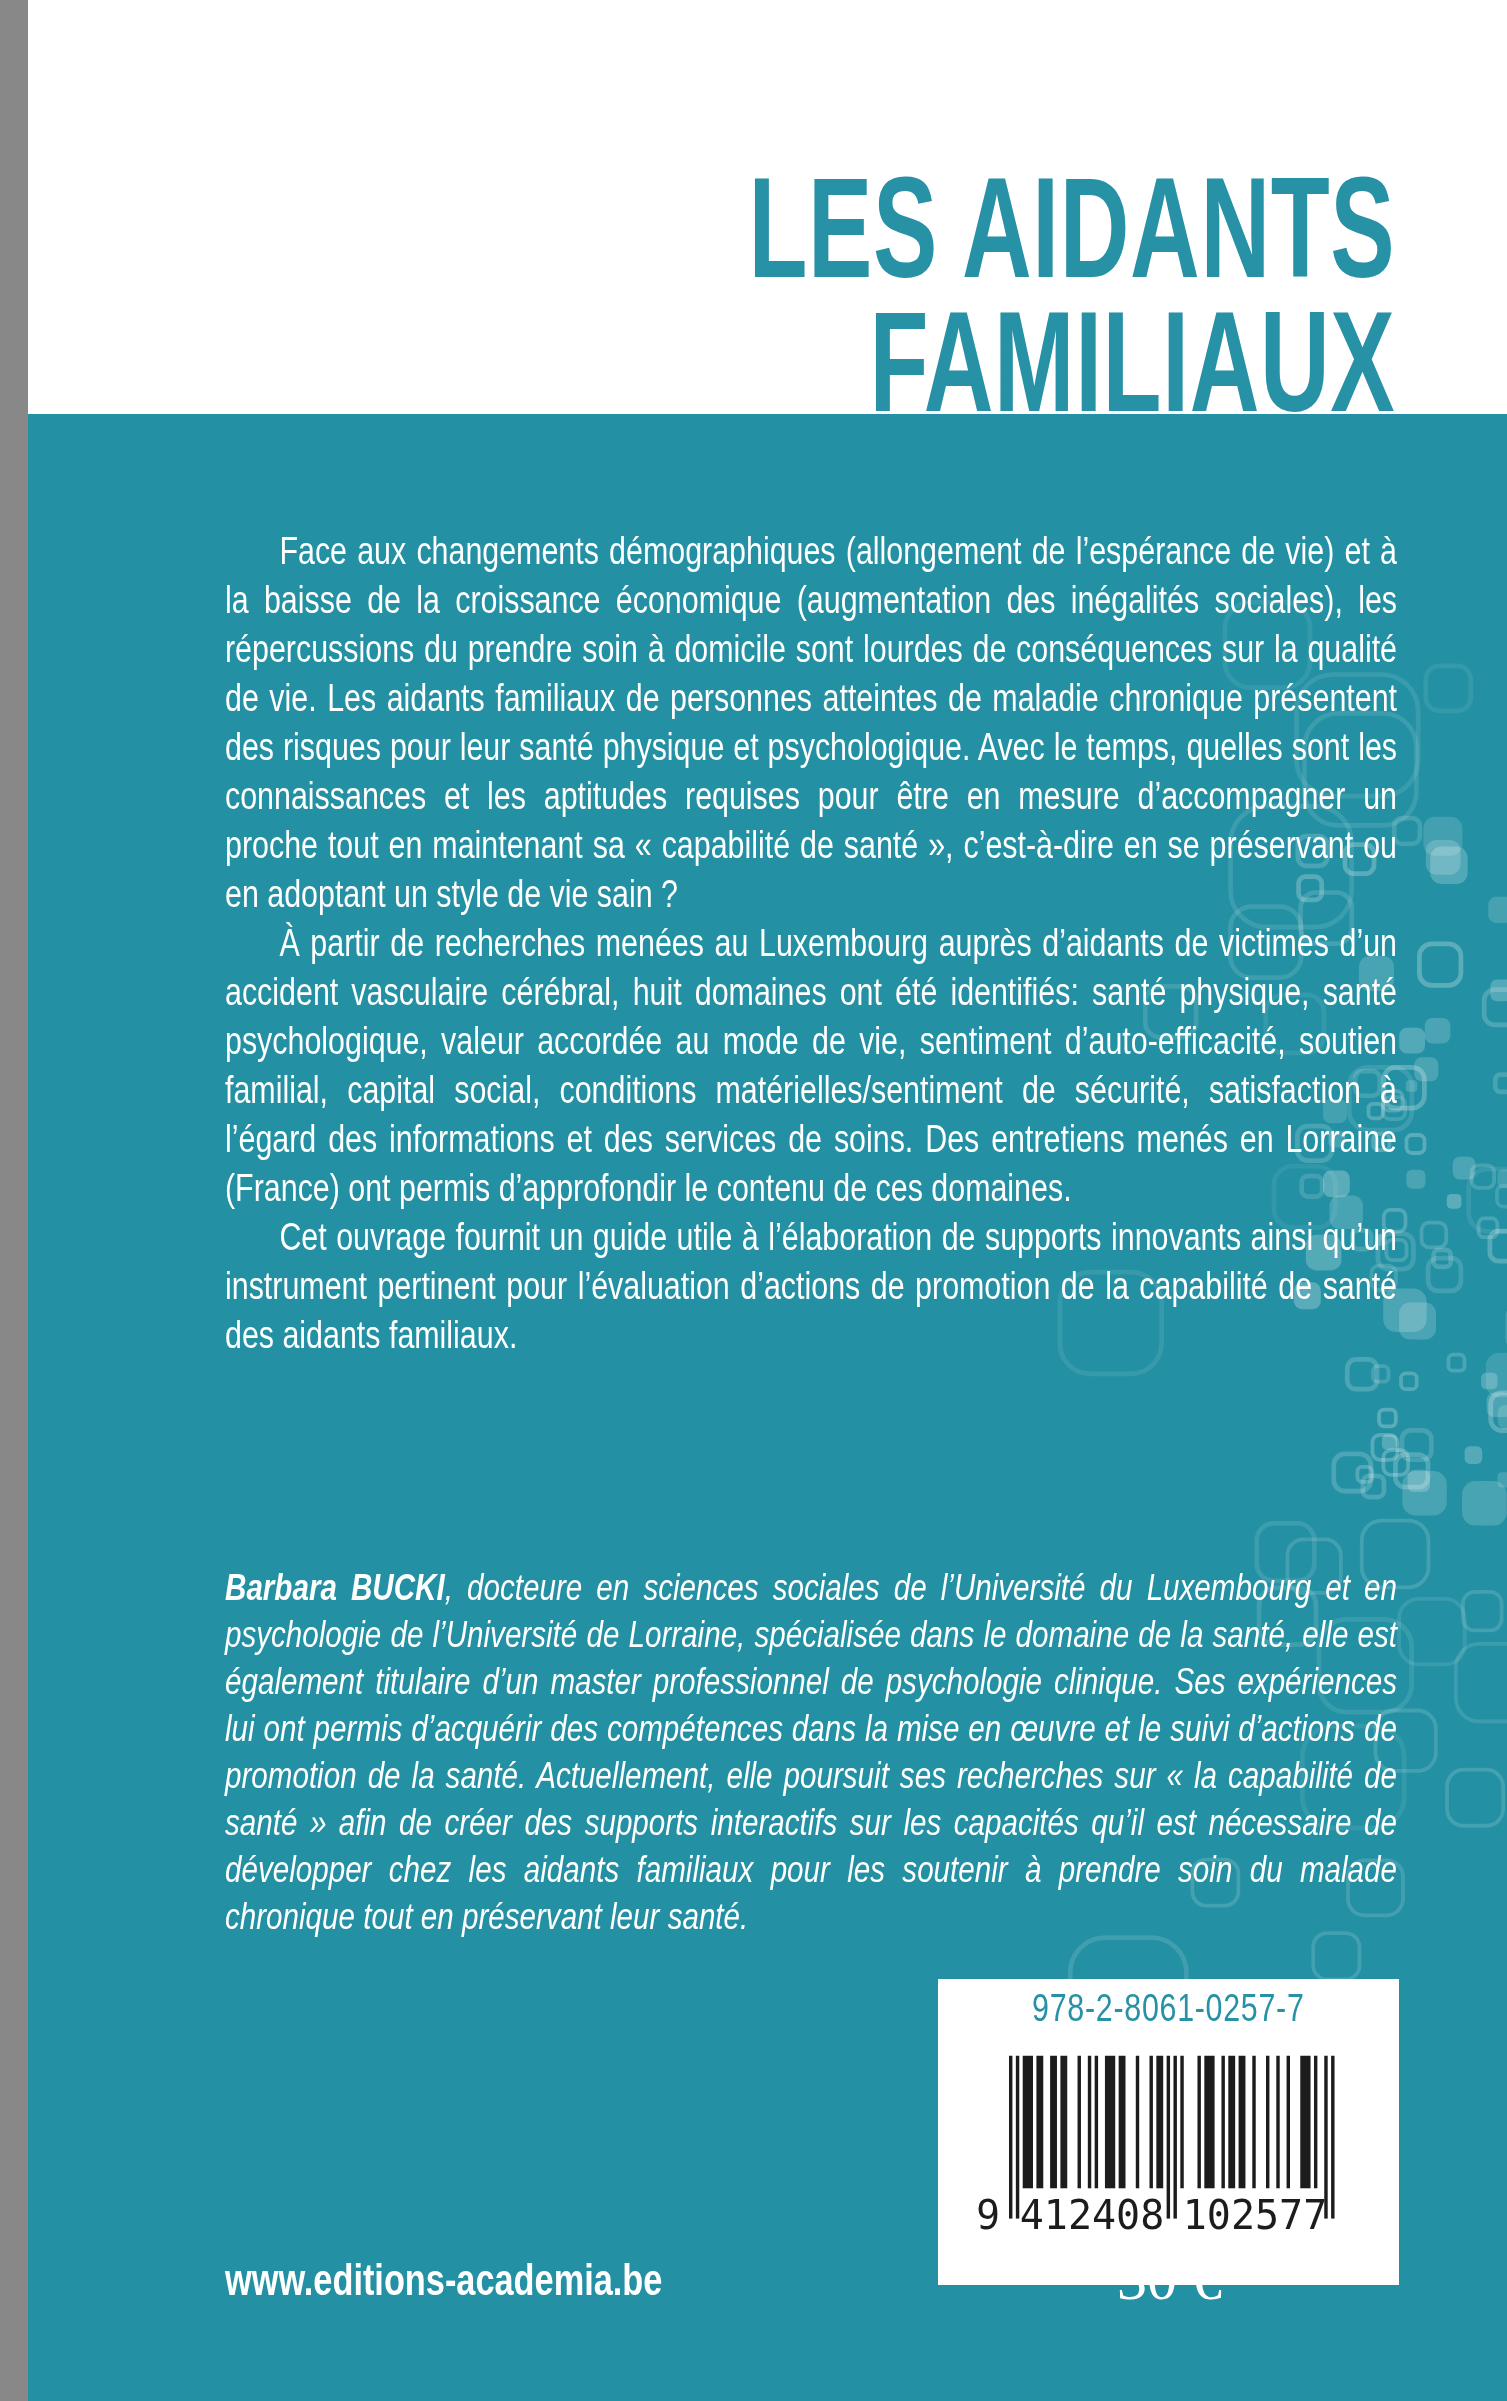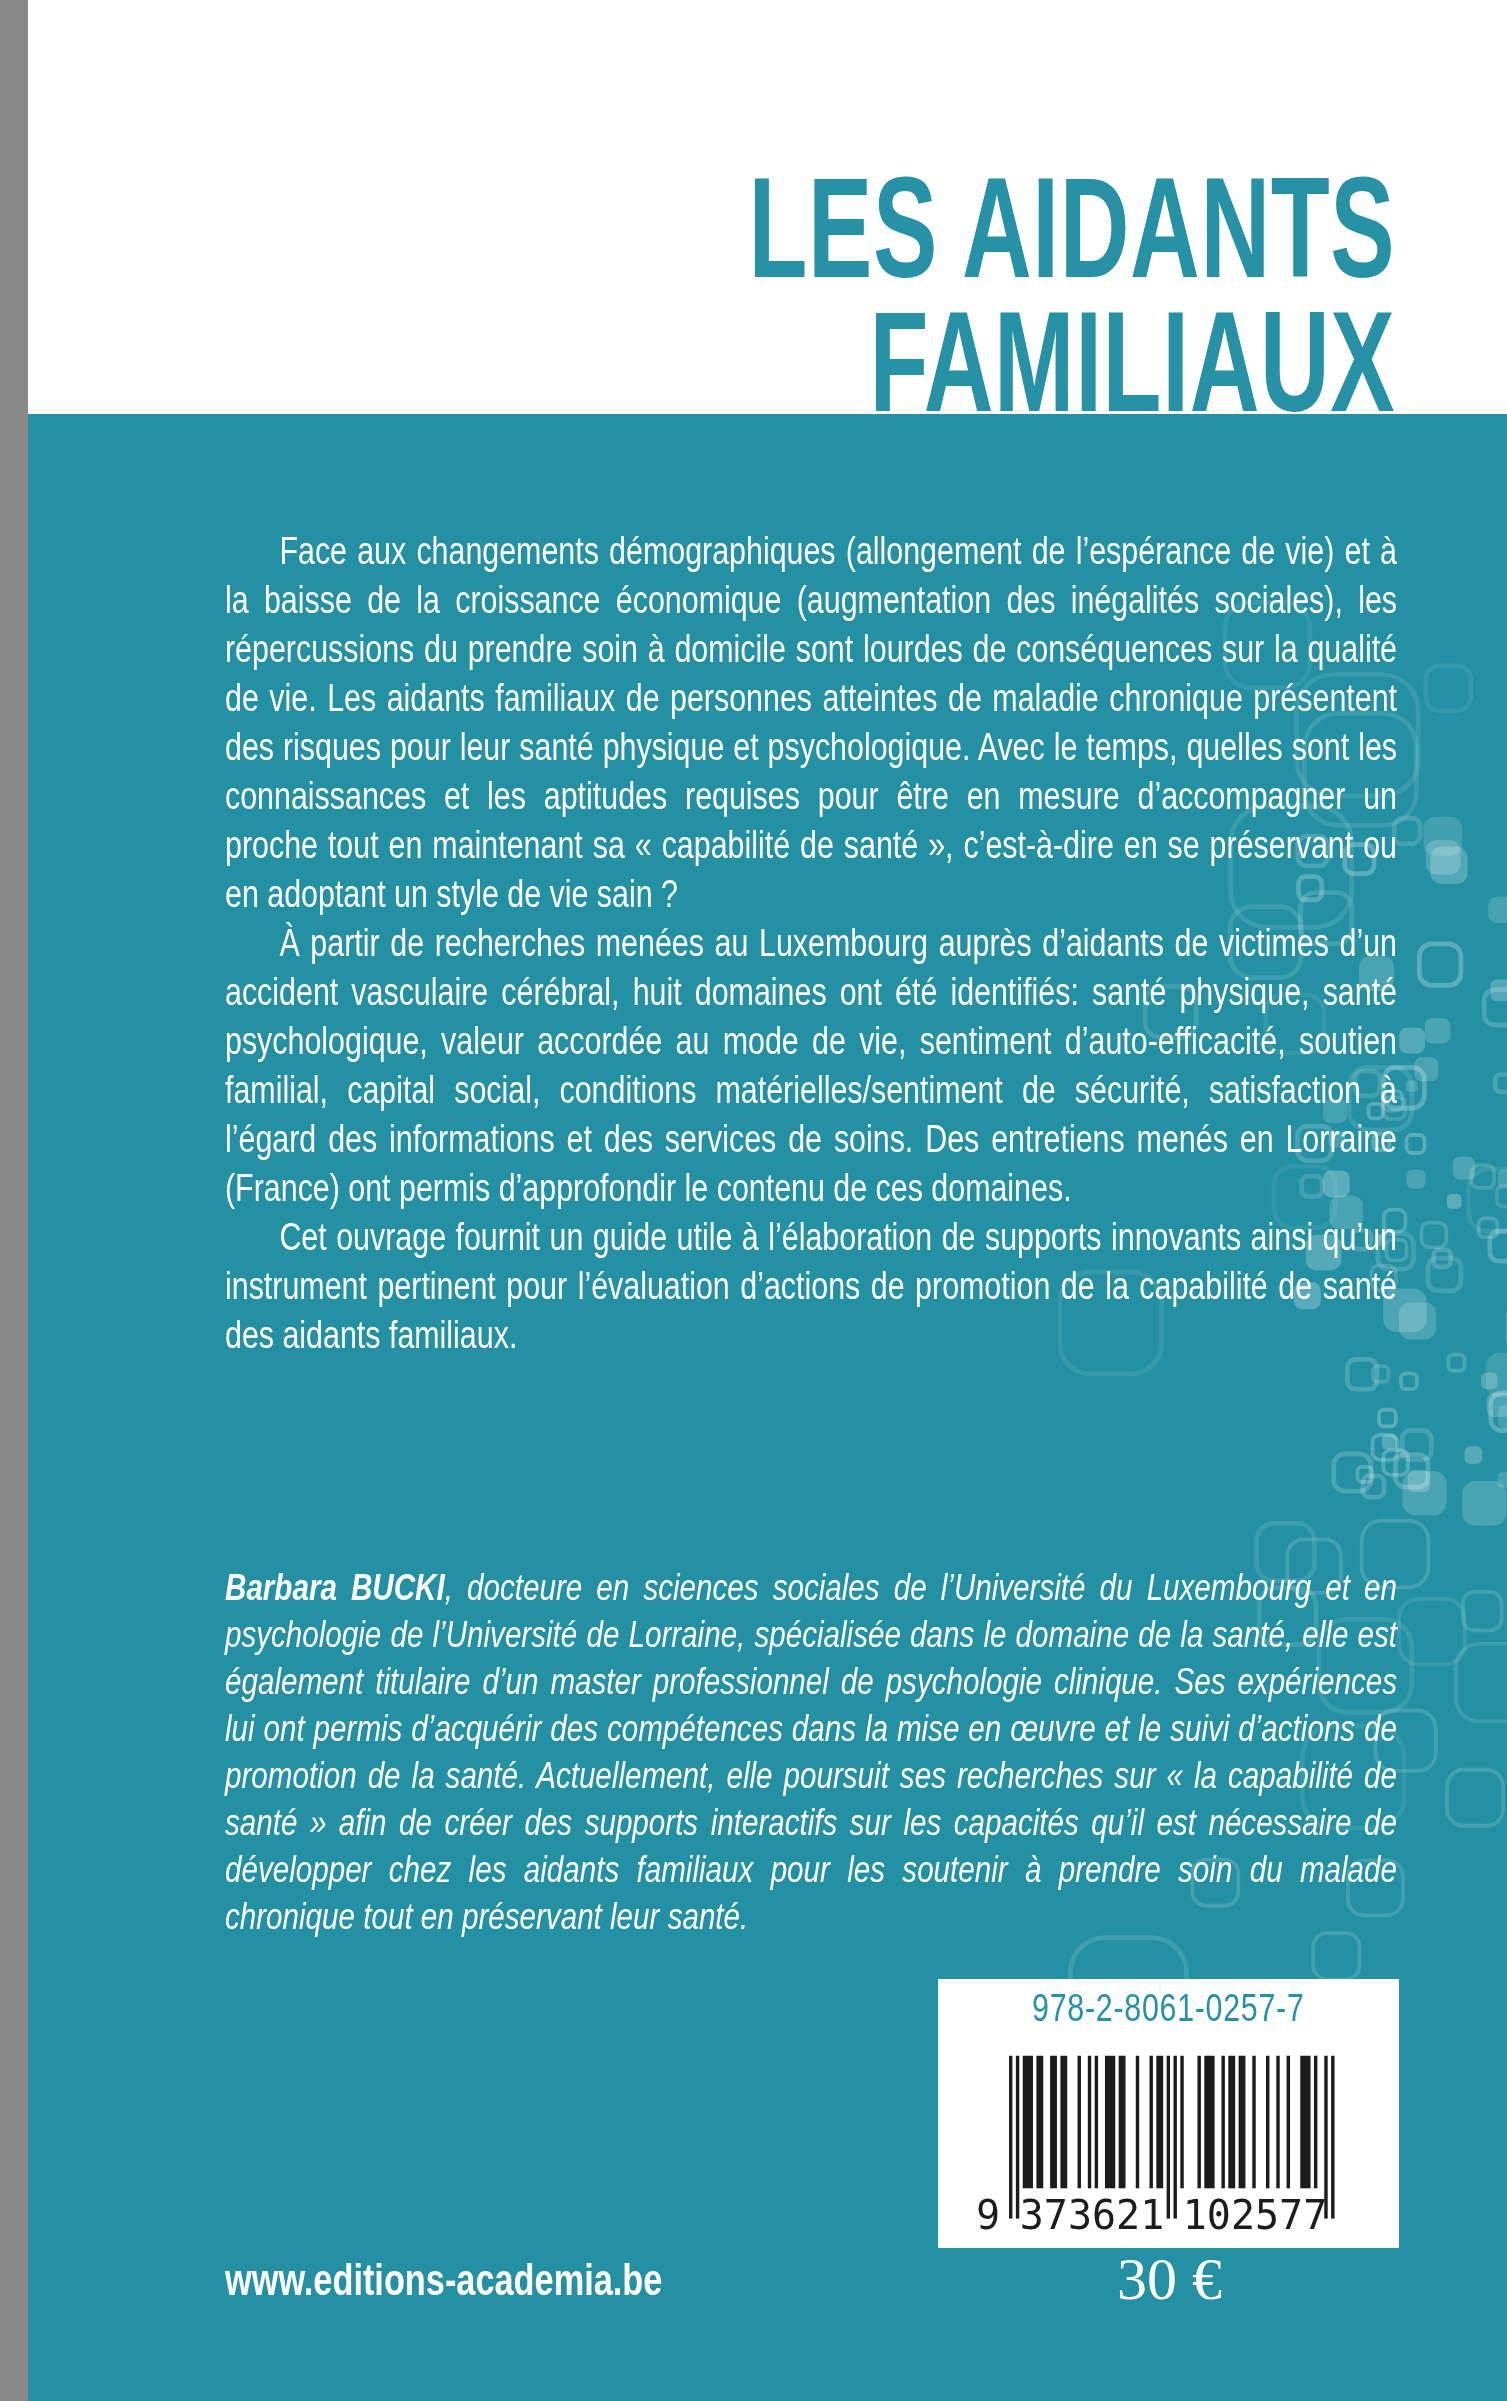--- a/index.html
+++ b/index.html
@@ -62,21 +62,21 @@
     transform-origin:0 0;
     color:var(--text-white);
     font-size:37px;line-height:47px;
     font-style:italic;
     text-align:justify;
   }
   .bio .author{font-weight:bold;}
   
   .barcode-box{
     position:absolute;left:910px;top:1565px; 
-    width:461px;height:269px;
+    width:461px;height:306px;
     background:#ffffff;
   }
   .isbn{
     position:absolute;left:0;top:7.6px;width:100%;
     text-align:center;
     color:var(--title-teal);
   }
   .isbn span{
     display:inline-block;
     font-size:38px;letter-spacing:0.9px;
@@ -283,21 +283,21 @@
           <rect x="332.02" y="81" width="3.62" height="140" fill="var(--barcode-black)"></rect>
           <rect x="346.50" y="81" width="3.62" height="140" fill="var(--barcode-black)"></rect>
           <rect x="357.36" y="81" width="3.62" height="140" fill="var(--barcode-black)"></rect>
           <rect x="368.22" y="81" width="3.62" height="140" fill="var(--barcode-black)"></rect>
           <rect x="382.70" y="81" width="10.86" height="140" fill="var(--barcode-black)"></rect>
           <rect x="397.18" y="81" width="3.62" height="140" fill="var(--barcode-black)"></rect>
           <rect x="408.04" y="81" width="3.62" height="172" fill="var(--barcode-black)"></rect>
           <rect x="415.28" y="81" width="3.62" height="172" fill="var(--barcode-black)"></rect>
         </svg>
       <span class="bdigit first">9</span>
-      <span class="bdigit left-group">373621</span>
+      <span class="bdigit left-group">412408</span>
       <span class="bdigit right-group">102577</span>
     </div>
 
     <span class="website">www.editions-academia.be</span>
     <span class="price">30 €</span>
 
   </div>
 </div>
 
 

